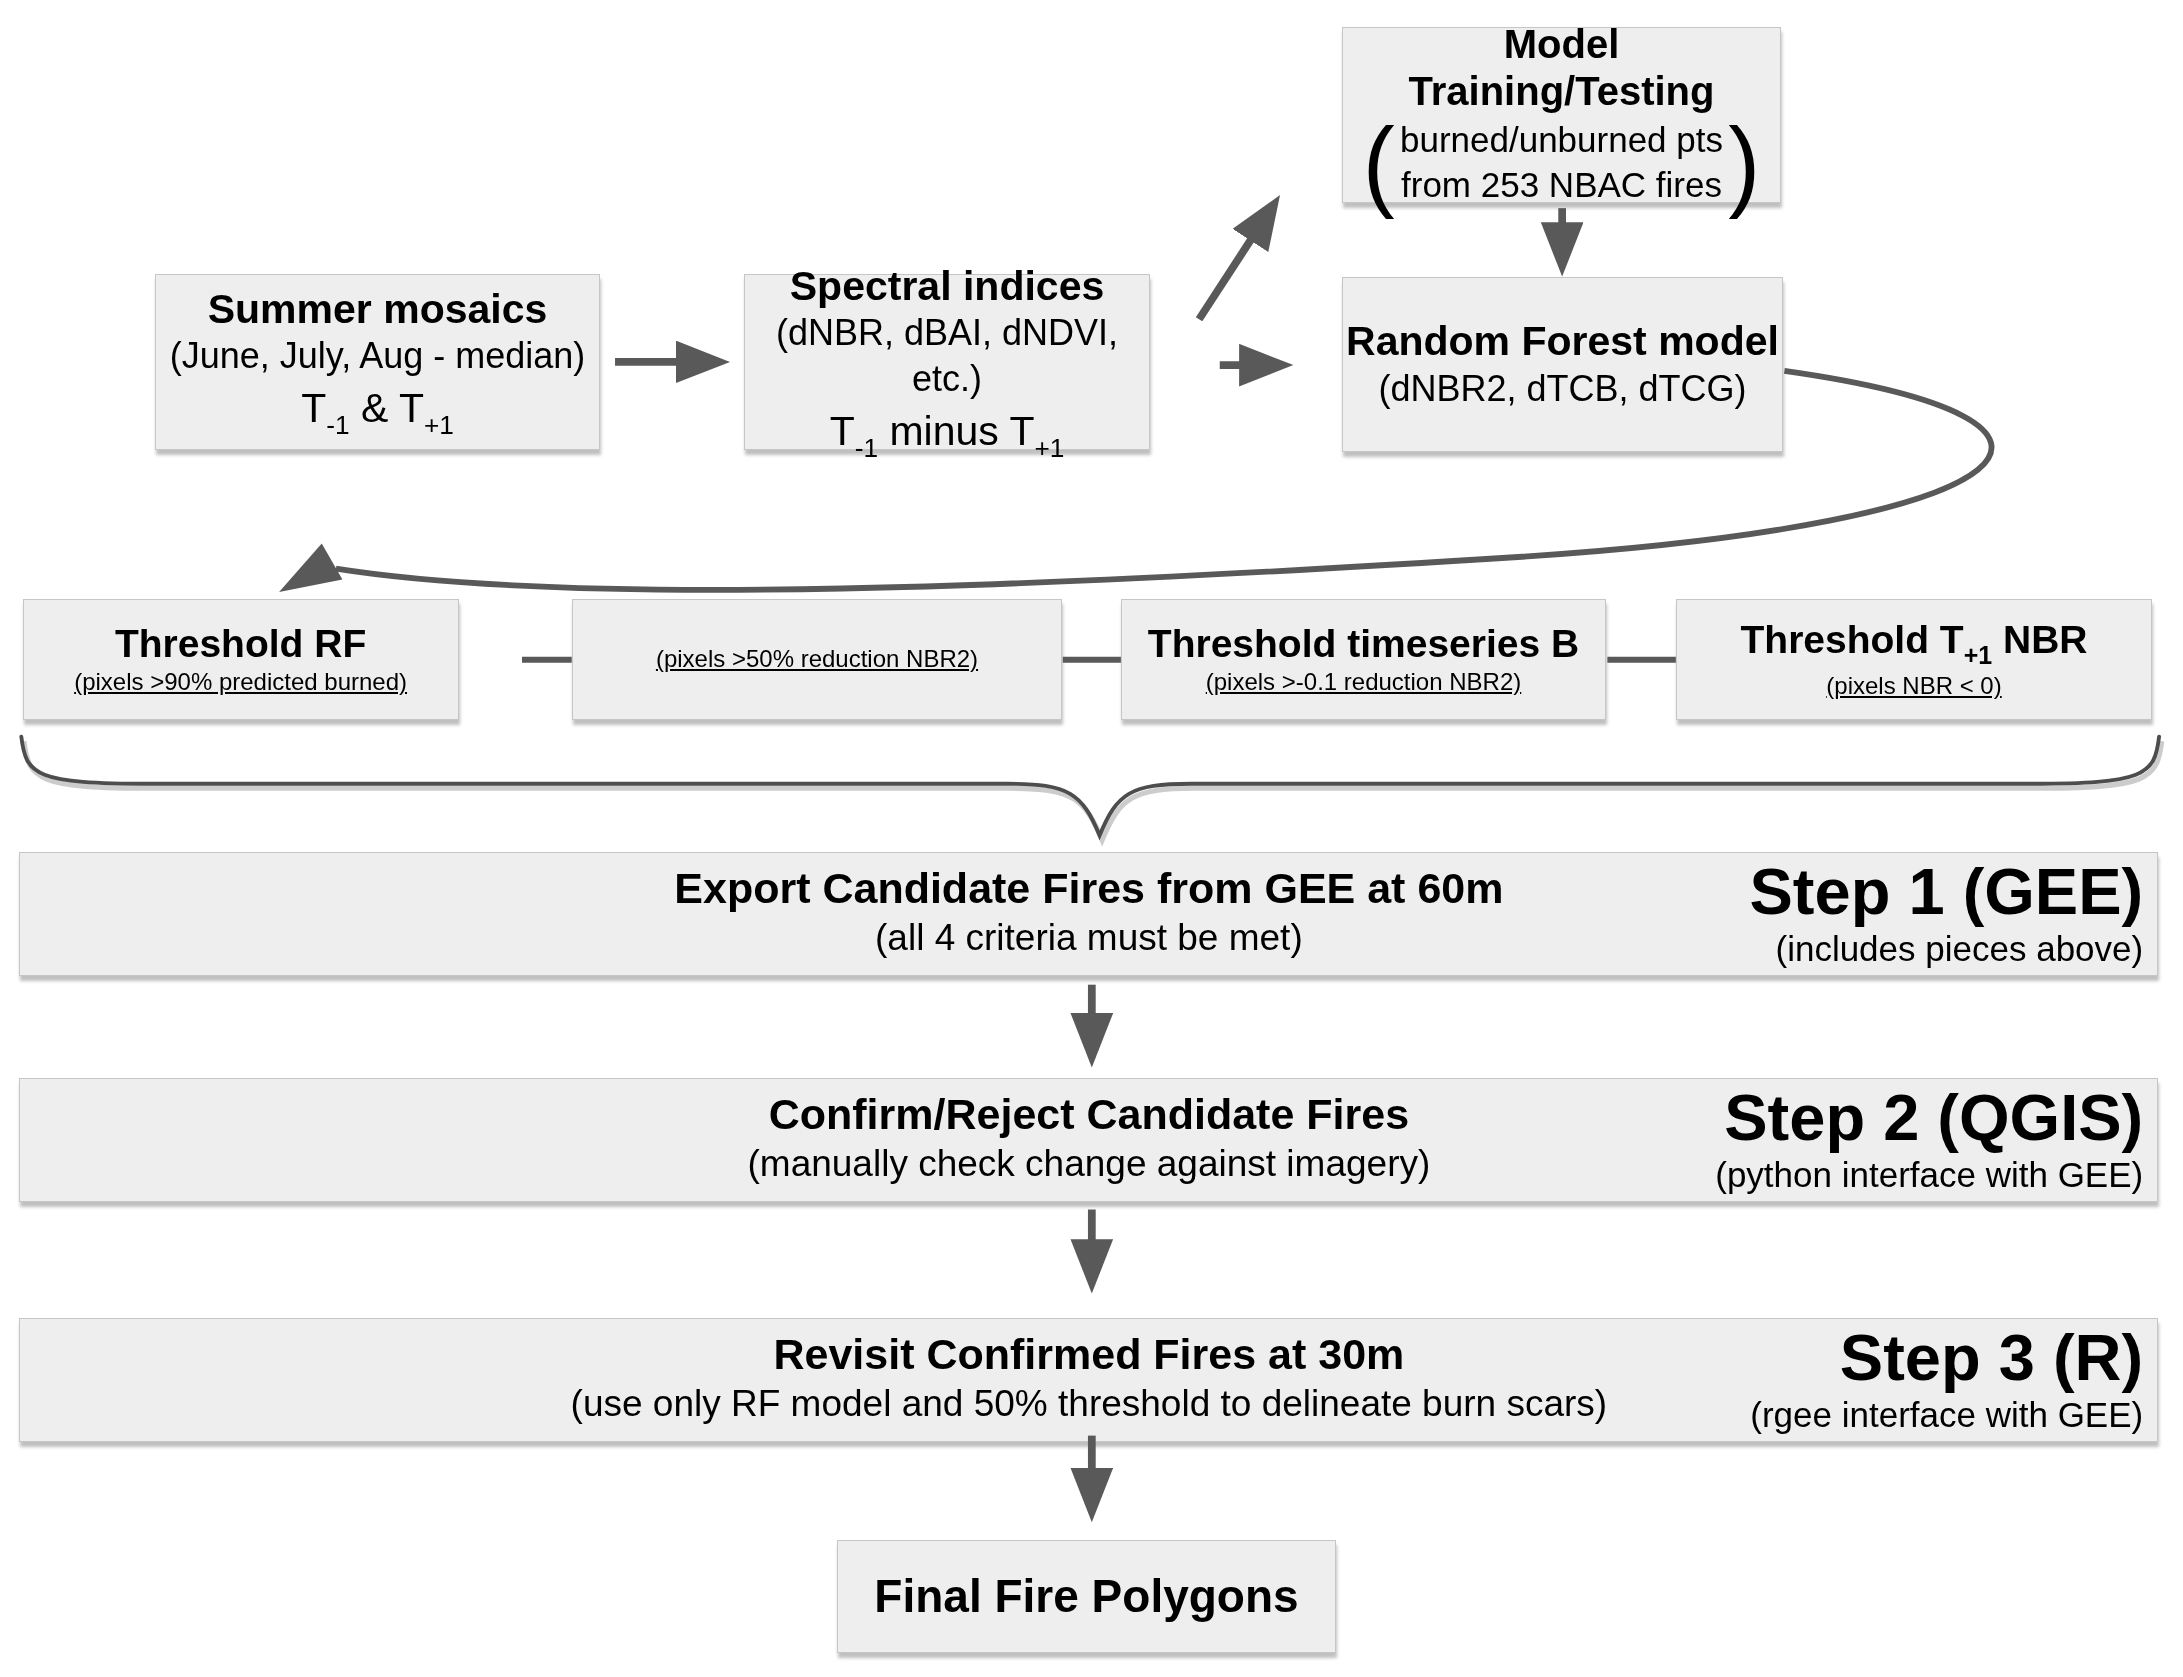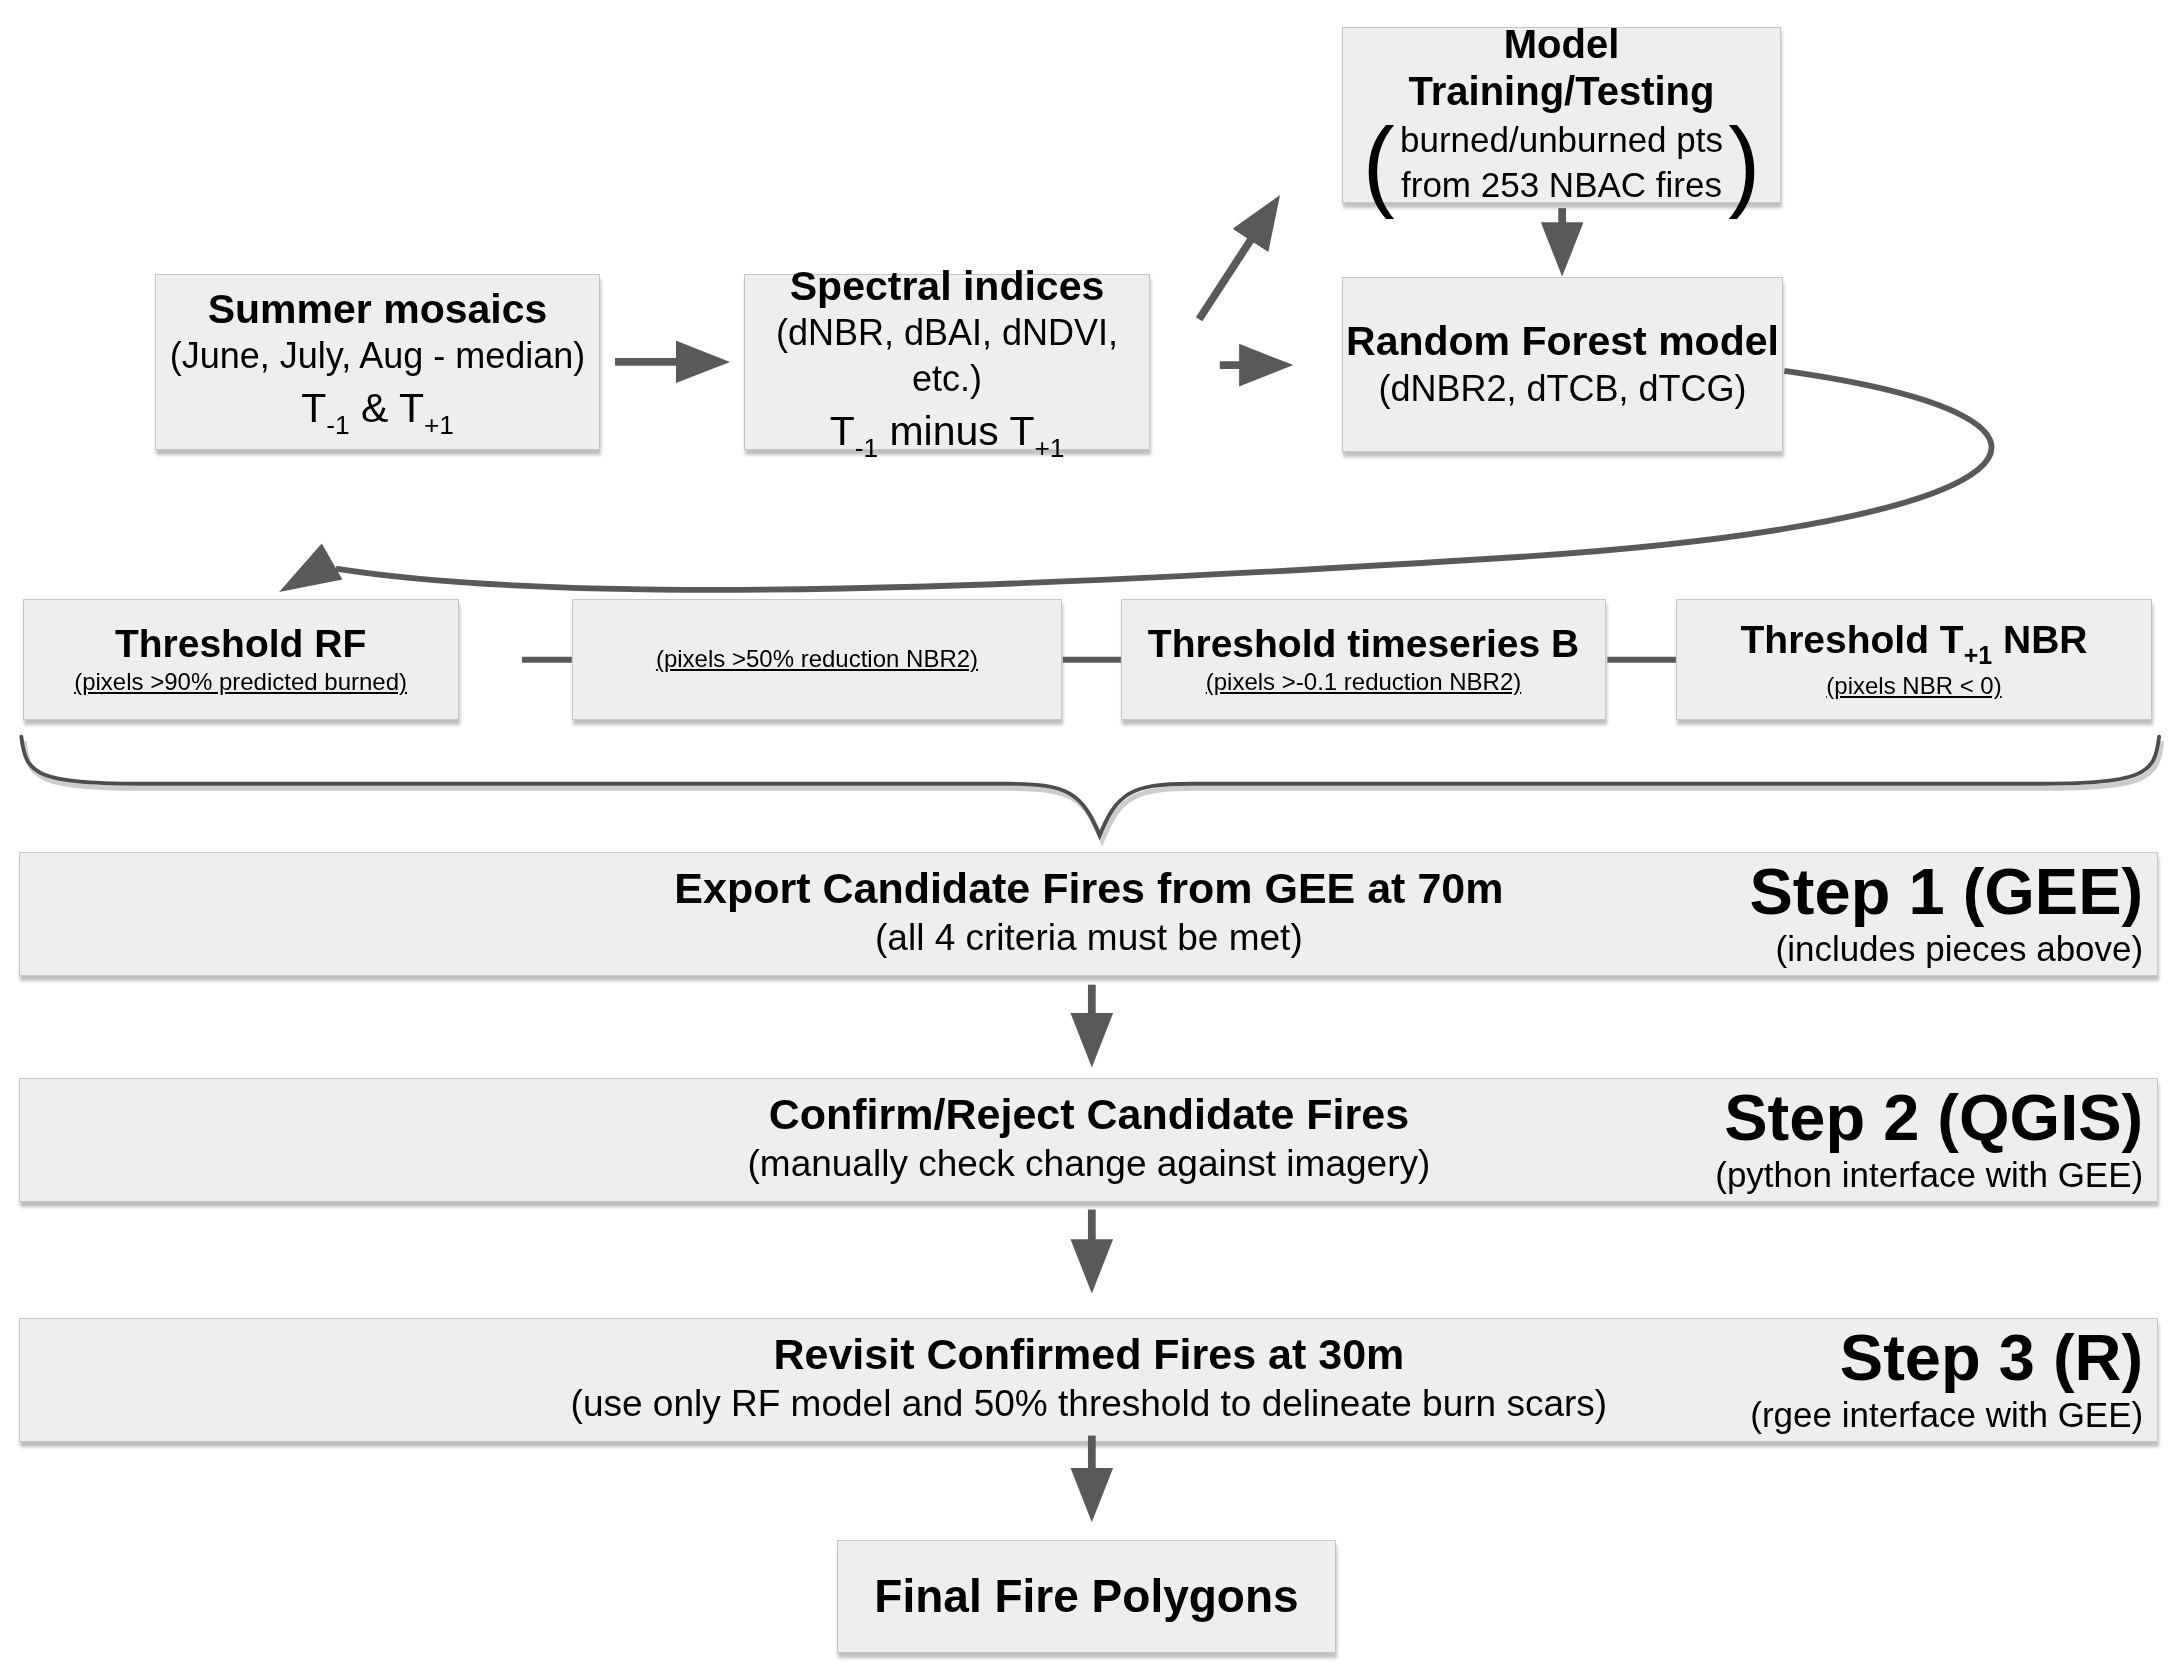--- a/index.html
+++ b/index.html
@@ -93,21 +93,21 @@
     <div class="bsub">(pixels &gt;-0.1 reduction NBR2)</div>
   </div>
 
   <div class="box th" style="left:1676px;top:599px;width:476px;height:121px">
     <div class="btitle"><span>Threshold T</span><span class="fsub">+1</span><span> NBR</span></div>
     <div class="bsub">(pixels NBR &lt; 0)</div>
   </div>
 
   <div class="box steprow" style="left:19.4px;top:852px;width:2139px;height:124px">
     <div class="step-center">
-      <div class="step-title">Export Candidate Fires from GEE at 70m</div>
+      <div class="step-title">Export Candidate Fires from GEE at 60m</div>
       <div class="step-sub">(all 4 criteria must be met)</div>
     </div>
     <div class="step-right">
       <div class="step-label">Step 1 (GEE)</div>
       <div class="step-label-sub">(includes pieces above)</div>
     </div>
   </div>
 
   <div class="box steprow" style="left:19.4px;top:1078px;width:2139px;height:124px">
     <div class="step-center">

